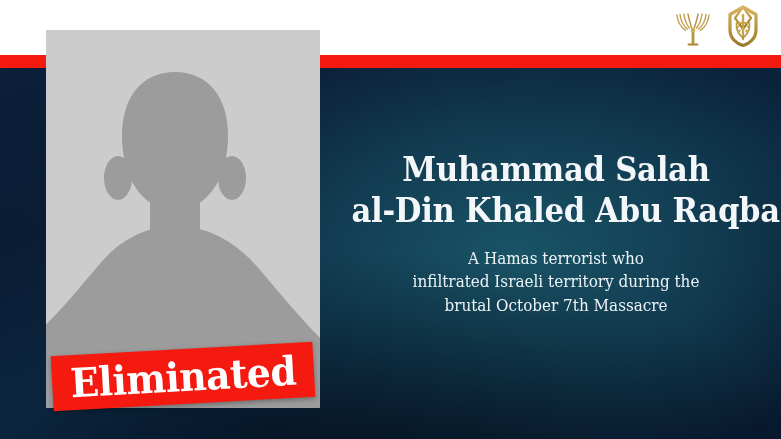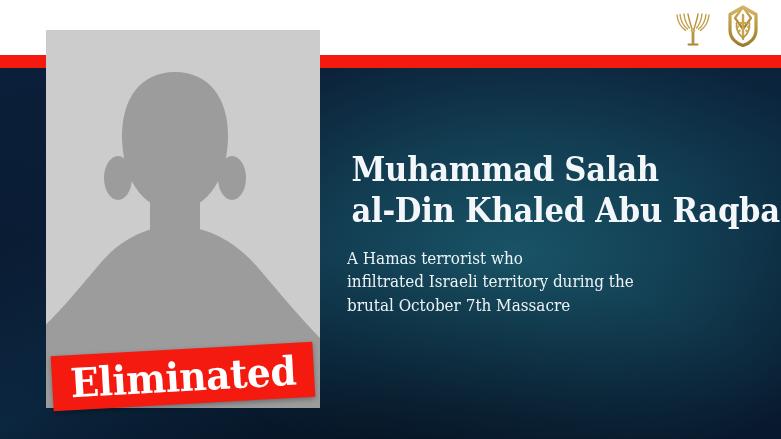--- a/index.html
+++ b/index.html
@@ -111,21 +111,21 @@
     white-space: nowrap;
     transform: scaleX(0.94);
   }
 
   
   .text-col {
     position: absolute;
     left: 336px;
     top: 150px;
     width: 440px;
-    text-align: left;
+    text-align: center;
     color: #ffffff;
   }
   .name-line {
     font-family: "DejaVu Serif", serif;
     font-weight: bold;
     font-size: 33px;
     line-height: 1.24;
     letter-spacing: -0.3px;
     color: #f4f7fa;
     white-space: nowrap;

